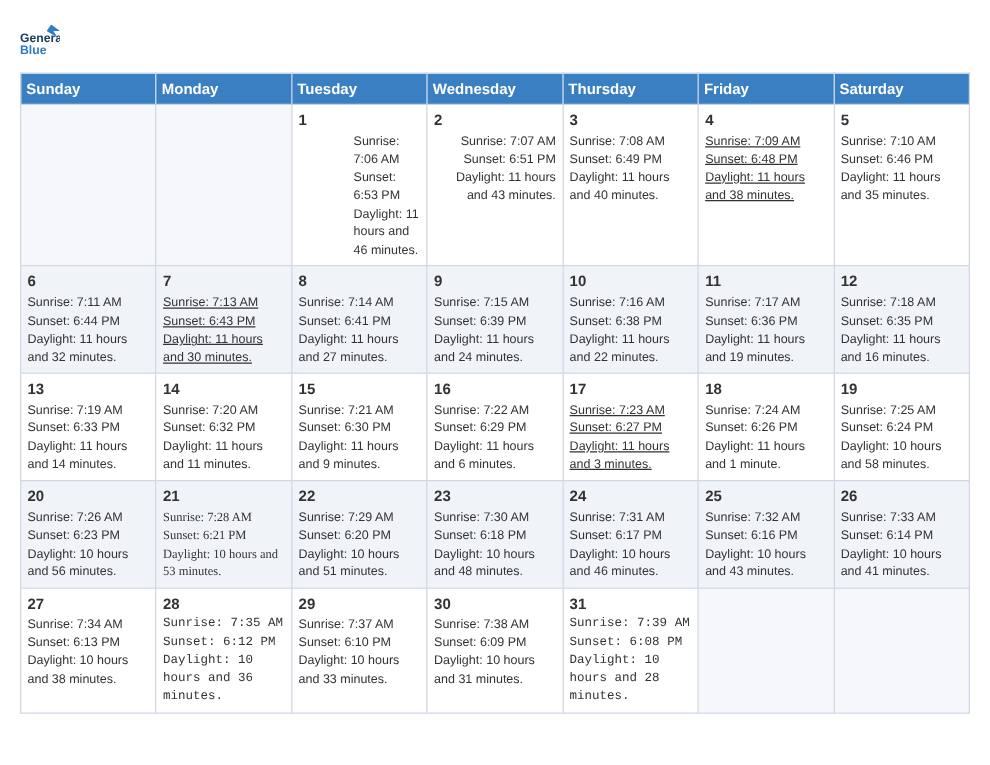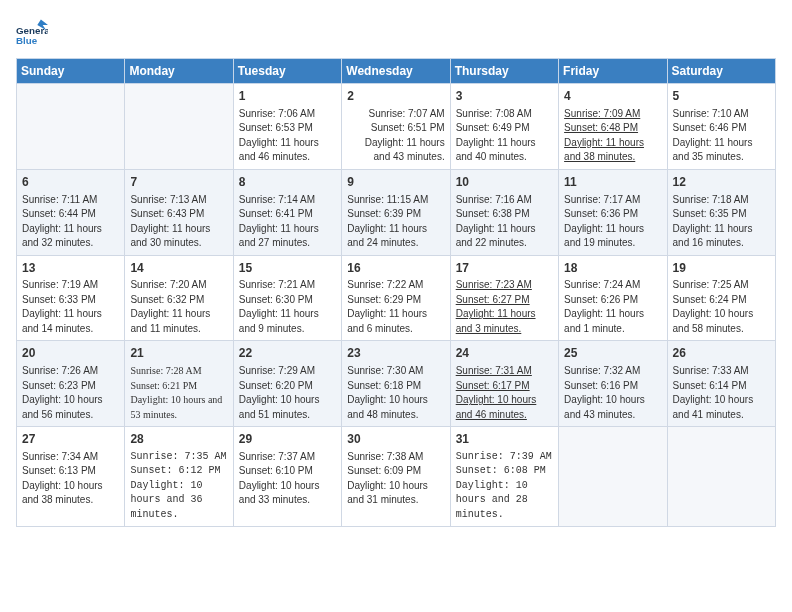--- a/index.html
+++ b/index.html
@@ -109,21 +109,21 @@
         <th>Friday</th>
         <th>Saturday</th>
       </tr>
   </thead>
   <tbody id="calendar-body">
   <tr>
         <td class="empty"></td>
         <td class="empty"></td>
         <td>
           <span class="day-num">1</span>
-          <div class="day-info" style="white-space: pre-line;">Sunrise: 7:06 AM
+          <div class="day-info" style="white-space: pre-line; margin-left: 44px;">Sunrise: 7:06 AM
 Sunset: 6:53 PM
 Daylight: 11 hours and 46 minutes.</div>
         </td>
         <td>
           <span class="day-num">2</span>
           <div class="day-info" style="white-space: pre-line; text-align: right;">Sunrise: 7:07 AM
 Sunset: 6:51 PM
 Daylight: 11 hours and 43 minutes.</div>
         </td>
         <td>
@@ -147,33 +147,33 @@
       </tr>
       <tr class="row-shaded">
         <td>
           <span class="day-num">6</span>
           <div class="day-info" style="white-space: pre-line;">Sunrise: 7:11 AM
 Sunset: 6:44 PM
 Daylight: 11 hours and 32 minutes.</div>
         </td>
         <td>
           <span class="day-num">7</span>
-          <div class="day-info" style="white-space: pre-line;">Sunrise: 7:13 AM
+          <div class="day-info" style="white-space: pre-line; text-decoration: underline;">Sunrise: 7:13 AM
 Sunset: 6:43 PM
 Daylight: 11 hours and 30 minutes.</div>
         </td>
         <td>
           <span class="day-num">8</span>
           <div class="day-info" style="white-space: pre-line;">Sunrise: 7:14 AM
 Sunset: 6:41 PM
 Daylight: 11 hours and 27 minutes.</div>
         </td>
         <td>
           <span class="day-num">9</span>
-          <div class="day-info" style="white-space: pre-line;">Sunrise: 11:15 AM
+          <div class="day-info" style="white-space: pre-line;">Sunrise: 7:15 AM
 Sunset: 6:39 PM
 Daylight: 11 hours and 24 minutes.</div>
         </td>
         <td>
           <span class="day-num">10</span>
           <div class="day-info" style="white-space: pre-line;">Sunrise: 7:16 AM
 Sunset: 6:38 PM
 Daylight: 11 hours and 22 minutes.</div>
         </td>
         <td>
@@ -253,21 +253,21 @@
 Daylight: 10 hours and 51 minutes.</div>
         </td>
         <td>
           <span class="day-num">23</span>
           <div class="day-info" style="white-space: pre-line;">Sunrise: 7:30 AM
 Sunset: 6:18 PM
 Daylight: 10 hours and 48 minutes.</div>
         </td>
         <td>
           <span class="day-num">24</span>
-          <div class="day-info" style="white-space: pre-line; text-decoration: underline;">Sunrise: 7:31 AM
+          <div class="day-info" style="white-space: pre-line;">Sunrise: 7:31 AM
 Sunset: 6:17 PM
 Daylight: 10 hours and 46 minutes.</div>
         </td>
         <td>
           <span class="day-num">25</span>
           <div class="day-info" style="white-space: pre-line;">Sunrise: 7:32 AM
 Sunset: 6:16 PM
 Daylight: 10 hours and 43 minutes.</div>
         </td>
         <td>

